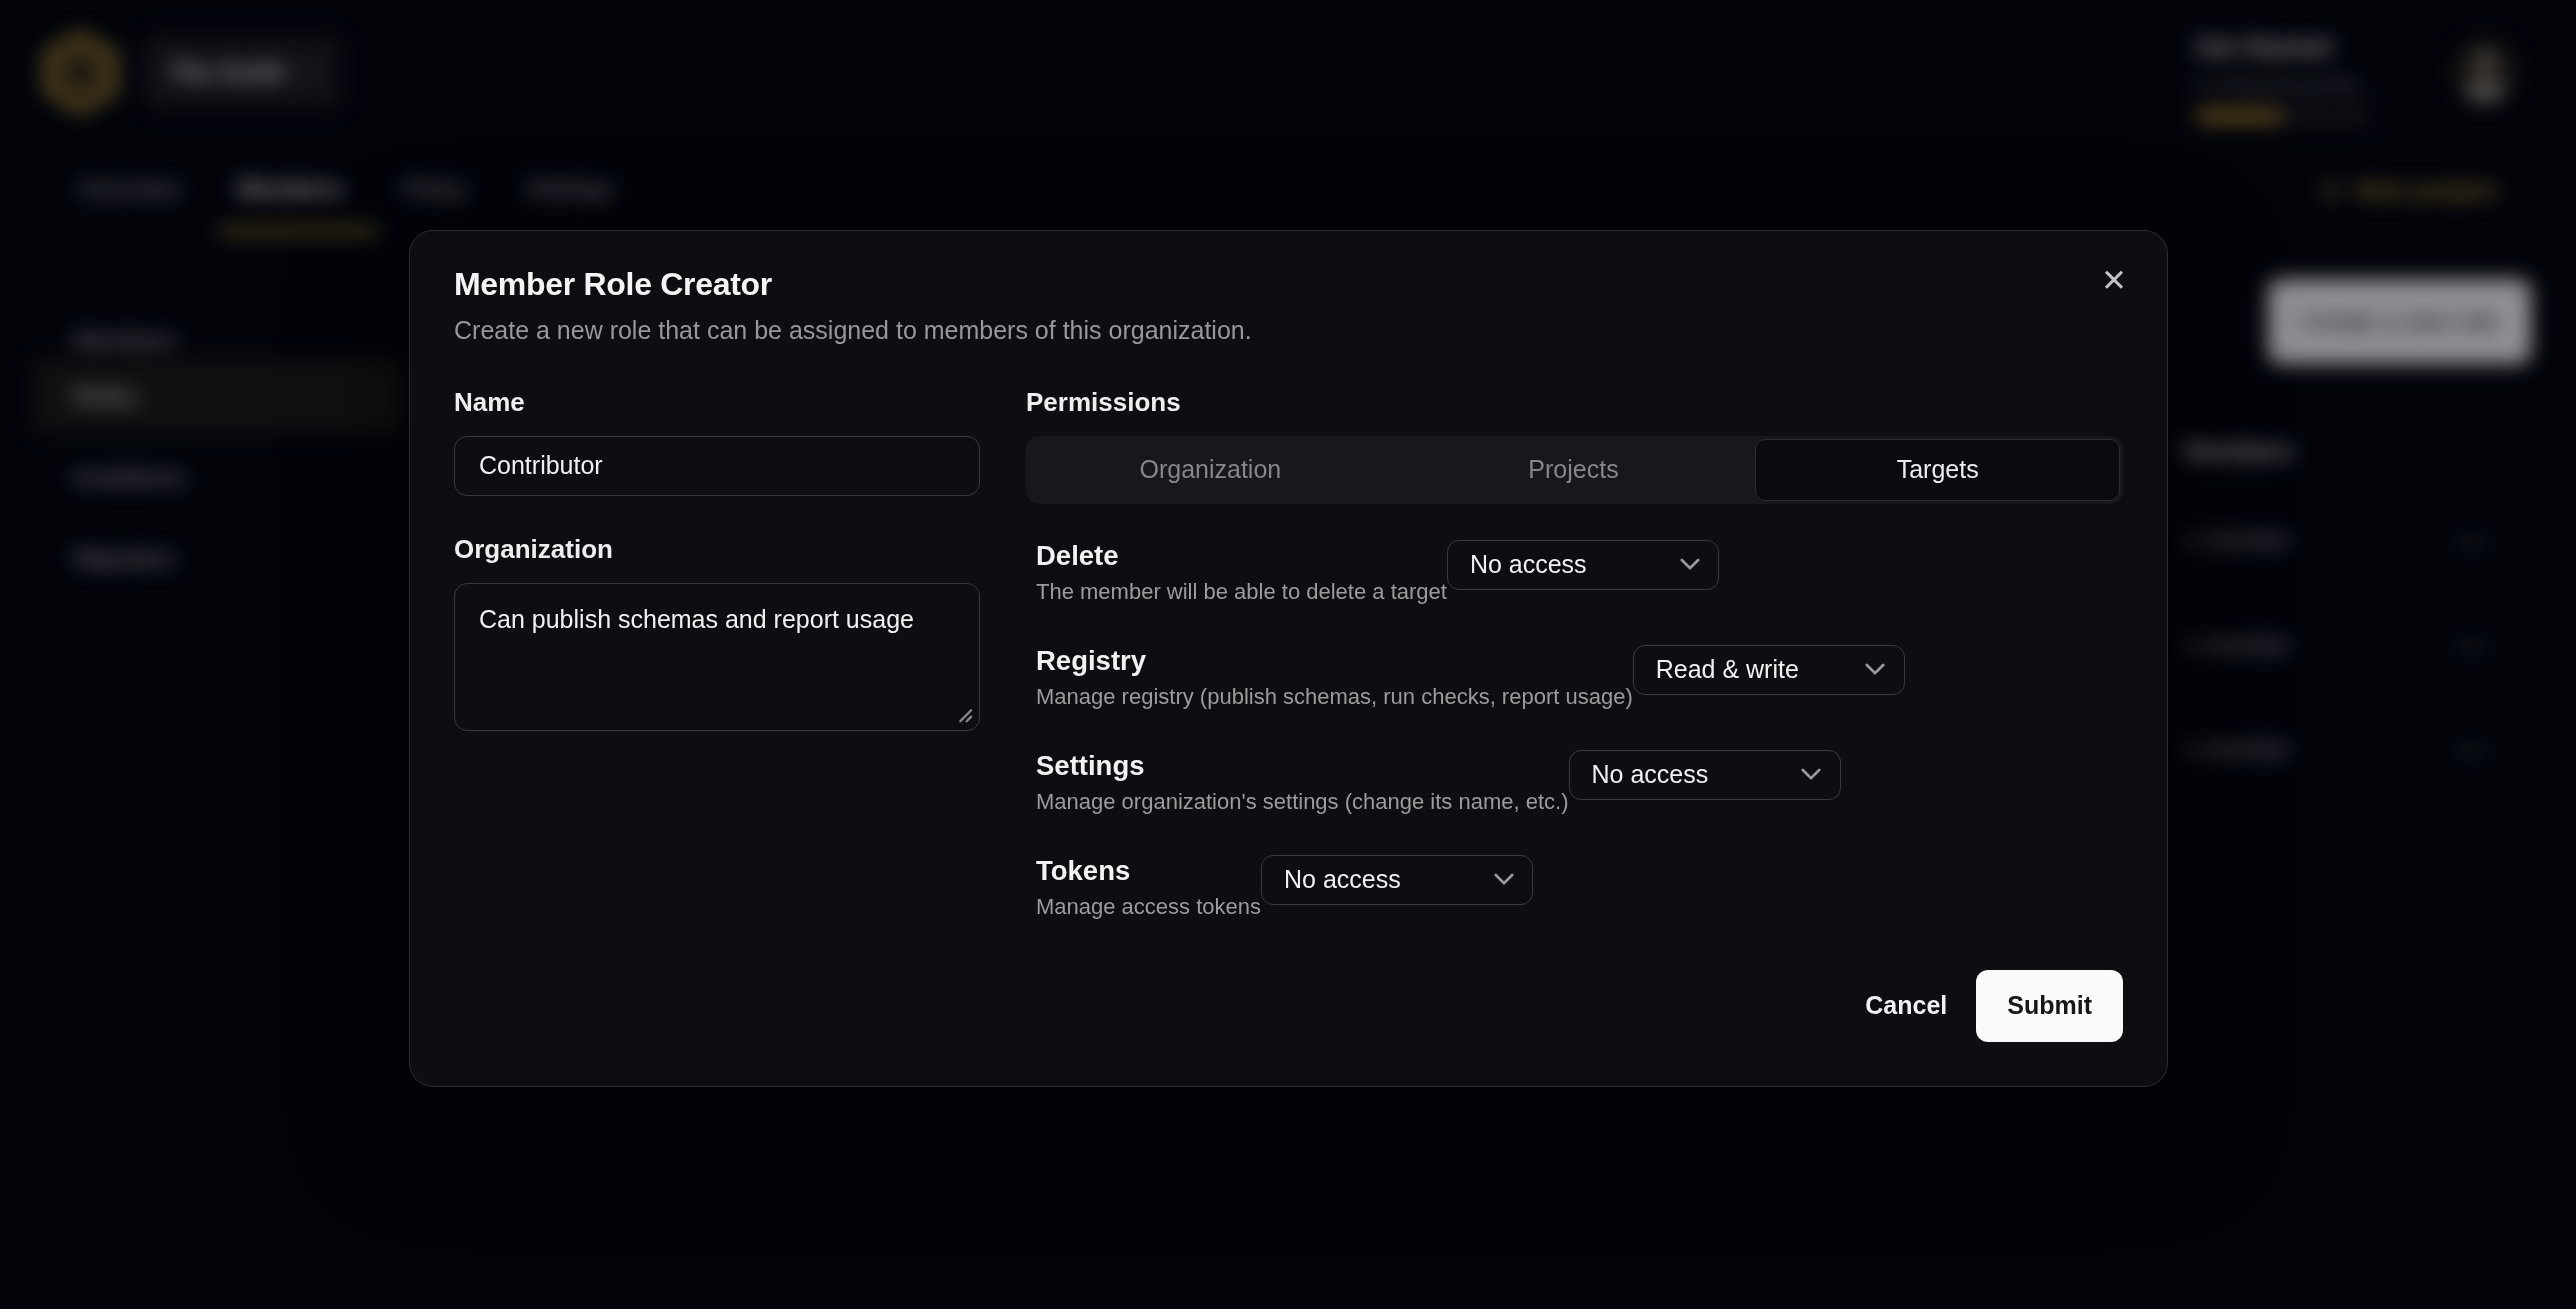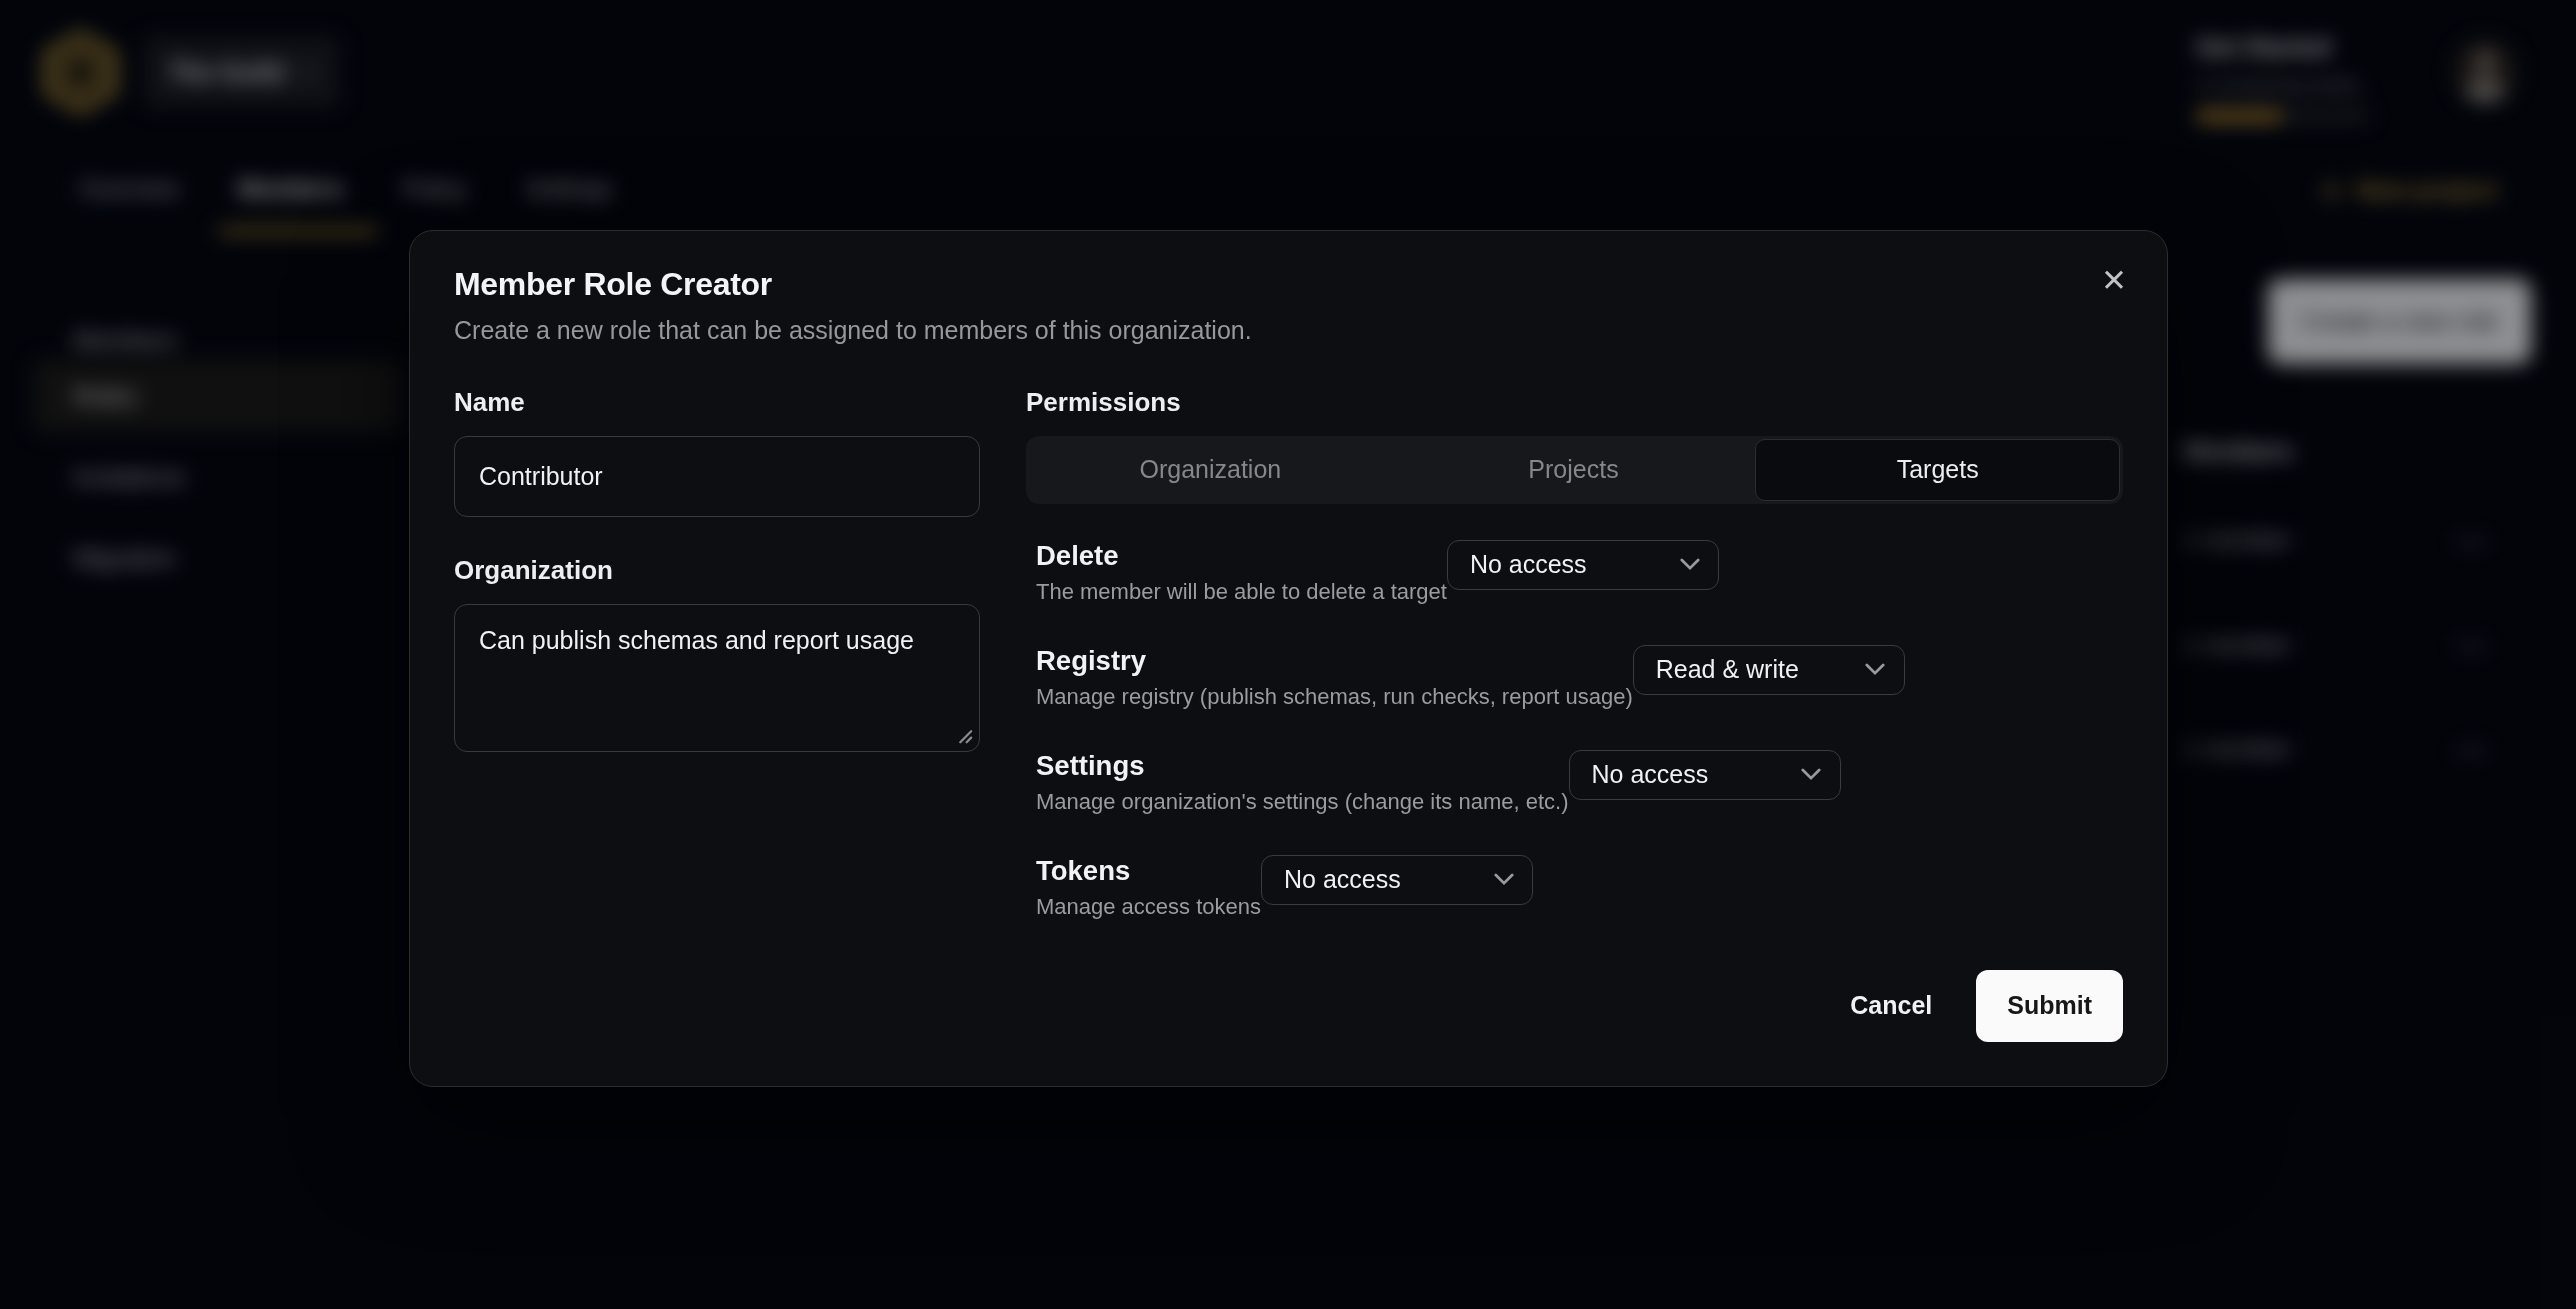--- a/index.html
+++ b/index.html
@@ -55,40 +55,40 @@
   .modal-title { font-size:32px; font-weight:700; letter-spacing:-0.3px; color:#f4f4f6; }
   .modal-sub { margin-top:13px; font-size:25px; color:#98989c; }
   .modal-close { position:absolute; top:24px; right:27.5px; width:51px; height:51px; border:none; background:transparent;
                  color:#c3c3c6; font-size:31px; line-height:51px; text-align:center; cursor:pointer; font-family:inherit; }
 
   .modal-grid { display:flex; gap:46px; margin-top:42px; }
   .col-left { width:526px; flex:0 0 526px; }
   .col-right { flex:1; }
 
   .field-label { font-size:26px; font-weight:600; color:#eeeef1; height:35px; }
-  .text-input { margin-top:13.8px; width:100%; height:81px; background:transparent; border:1.8px solid #3a3a3e; border-radius:13px;
+  .text-input { margin-top:13.8px; width:100%; height:60px; background:transparent; border:1.8px solid #3a3a3e; border-radius:13px;
                 color:#f1f1f4; font-size:25px; padding:0 24px; font-family:inherit; outline:none; }
   .desc-label { margin-top:38px; }
   .textarea-wrap { position:relative; margin-top:13.8px; }
   .text-area { width:100%; height:148px; background:transparent; border:1.8px solid #3a3a3e; border-radius:13px;
                color:#f1f1f4; font-size:25px; line-height:34px; padding:18.4px 24px; font-family:inherit; resize:none; outline:none; }
   .resize-grip { position:absolute; right:7.3px; bottom:11px; }
 
   .tabs { margin-top:13.8px; height:68px; background:#17181b; border-radius:13px; display:flex; padding:2.8px; }
   .ptab { flex:1; display:flex; align-items:center; justify-content:center; font-size:25px; color:#86868b; border-radius:10px; cursor:pointer; }
   .ptab.active { background:#0a0b0e; border:1.8px solid #2c2d31; color:#eeeef1; font-weight:400; }
 
   .perm-row { display:flex; align-items:flex-start; margin-top:36px; min-height:69px;margin-left:10px; }
   .perm-title { font-size:27.5px; font-weight:700; color:#f2f2f5; }
   .perm-desc { margin-top:7.3px; font-size:22px; color:#9c9c9f; }
   .select { width:272px; height:50px; border:1.8px solid #3b3b3e; border-radius:12px; display:flex; align-items:center;
             justify-content:space-between; padding:0 18.4px 0 22px; cursor:pointer; flex:0 0 272px; }
   .select-value { font-size:25px; color:#f1f1f4; }
 
-  .modal-footer { display:flex; justify-content:flex-end; align-items:flex-end; gap:20px; margin-top:46px; }
+  .modal-footer { display:flex; justify-content:flex-end; align-items:flex-end; gap:5px; margin-top:46px; }
   .btn-cancel { background:transparent; border:none; color:#f1f1f4; font-size:25px; font-weight:600; padding:0 24px; height:72px;
                 cursor:pointer; font-family:inherit; }
   .btn-submit { background:#fafafa; border:none; border-radius:12px; color:#17171a; font-size:25px; font-weight:600;
                 height:72px; padding:11px 31px; cursor:pointer; font-family:inherit; }
 </style>
 </head>
 <body>
 
 <div class="screen">
 

